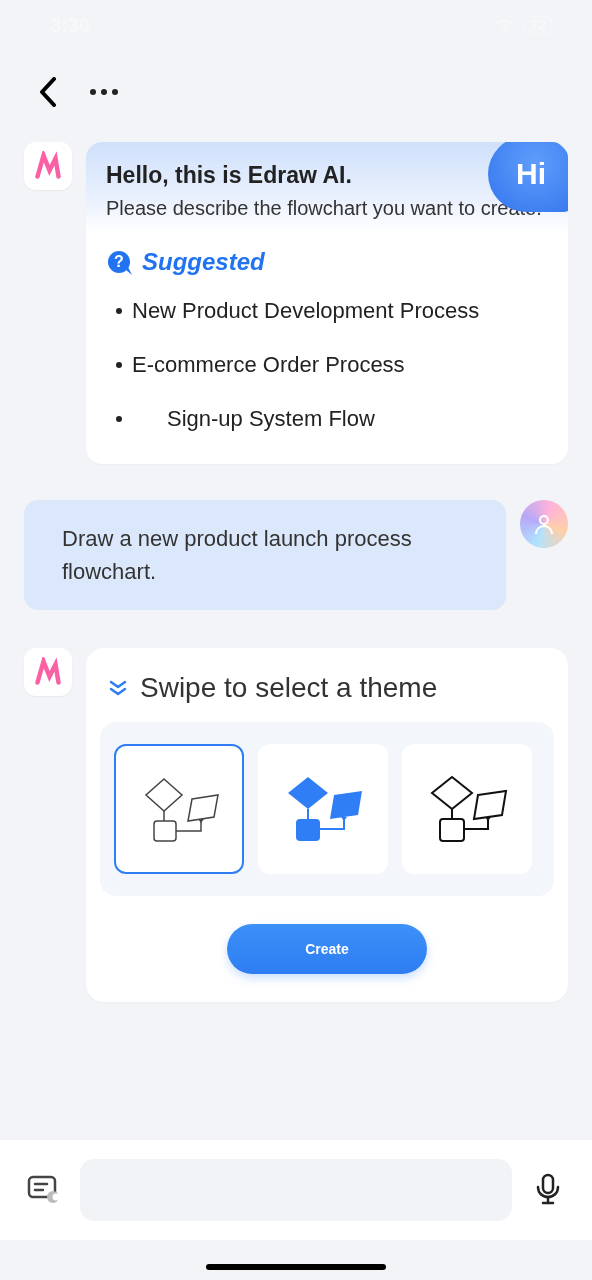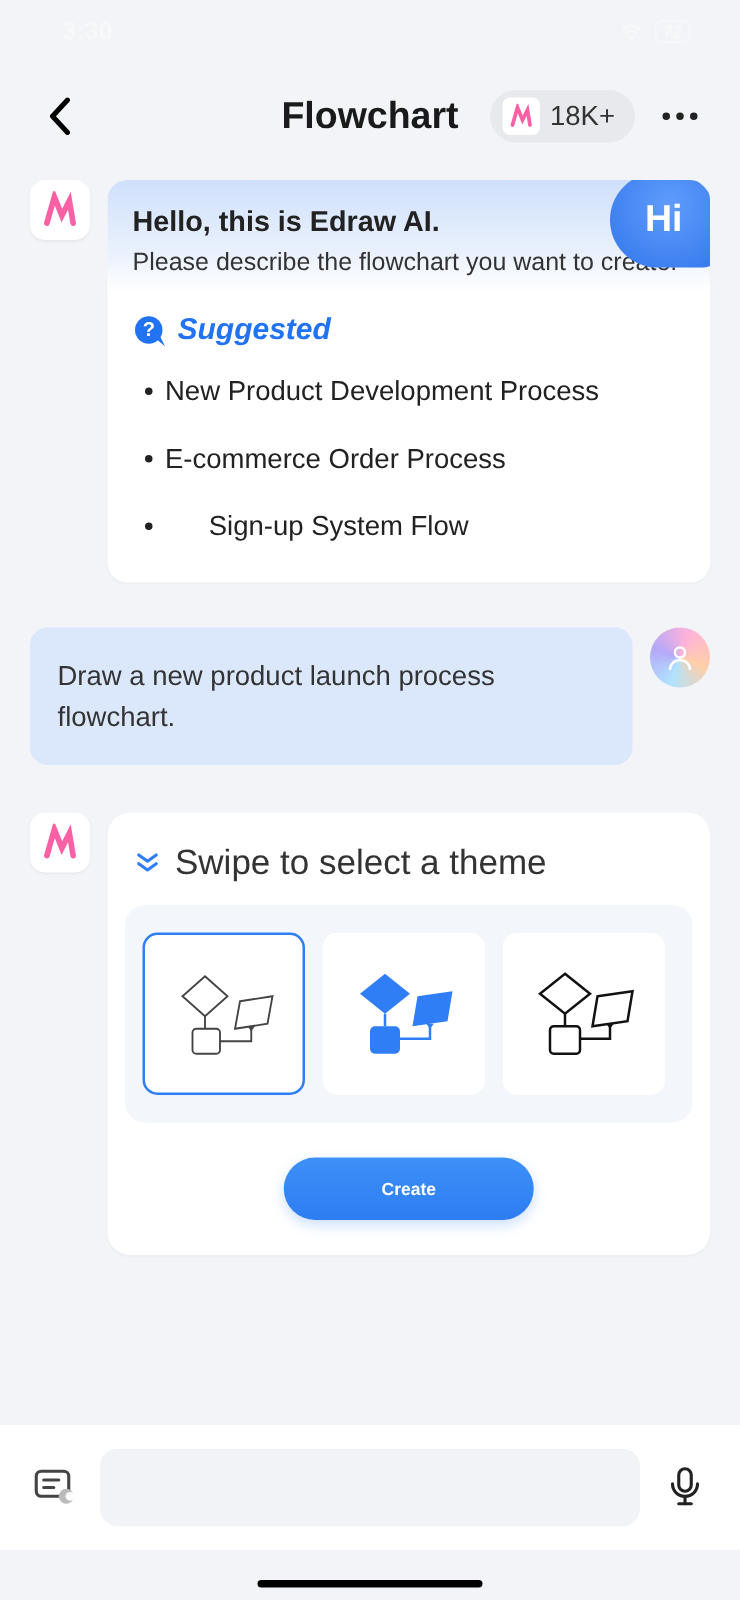--- a/index.html
+++ b/index.html
@@ -136,21 +136,21 @@
     gap: 10px;
     cursor: pointer;
   }
   .bullet { width:6px; height:6px; background:#222; border-radius:50%; display:inline-block; }
 
   .user-row { display: flex; gap: 14px; align-items: flex-start; margin-bottom: 38px; }
   .user-bubble {
     flex: 1;
     background: #dbe8fb;
     border-radius: 14px;
-    padding: 22px 22px;
+    padding: 22px 38px;
     font-size: 22px;
     color: #333;
     line-height: 1.5;
   }
   .user-avatar {
     width: 48px; height: 48px;
     border-radius: 50%;
     background: conic-gradient(from 200deg, #b0e3ff, #b6a8f7, #ffb3d9, #ffcfa8, #b0e3ff);
     display:flex; align-items:center; justify-content:center;
     flex-shrink:0;
@@ -242,35 +242,20 @@
       </svg>
     <span style="border:1.5px solid #fff;border-radius:5px;padding:0 5px;font-size:14px;">72</span>
   </div>
 </div>
 
 <div class="header">
   <div class="back-btn">
     <svg width="18" height="30" viewBox="0 0 18 30">
         <path d="M15 2 L3 15 L15 28" stroke="#000" stroke-width="4" fill="none" stroke-linecap="round" stroke-linejoin="round"></path>
       </svg>
-  </div>
-  <div class="title">Flowchart</div>
-  <div class="badge-pill">
-    <div class="badge-logo">
-      <svg width="20" height="20" viewBox="0 0 20 20">
-          <path d="M3 17 L7 3 L11 13 L15 5 L17 17" stroke="url(#g1)" stroke-width="3" fill="none" stroke-linecap="round"></path>
-          <defs>
-            <linearGradient id="g1" x1="0" y1="0" x2="20" y2="20">
-              <stop offset="0" stop-color="#ff5fa2"></stop>
-              <stop offset="1" stop-color="#4b8bff"></stop>
-            </linearGradient>
-          </defs>
-        </svg>
-    </div>
-    <span>18K+</span>
   </div>
   <div class="more-btn">
     <div class="dots">
         <span></span>
         <span></span>
         <span></span>
       </div>
   </div>
 </div>
 

